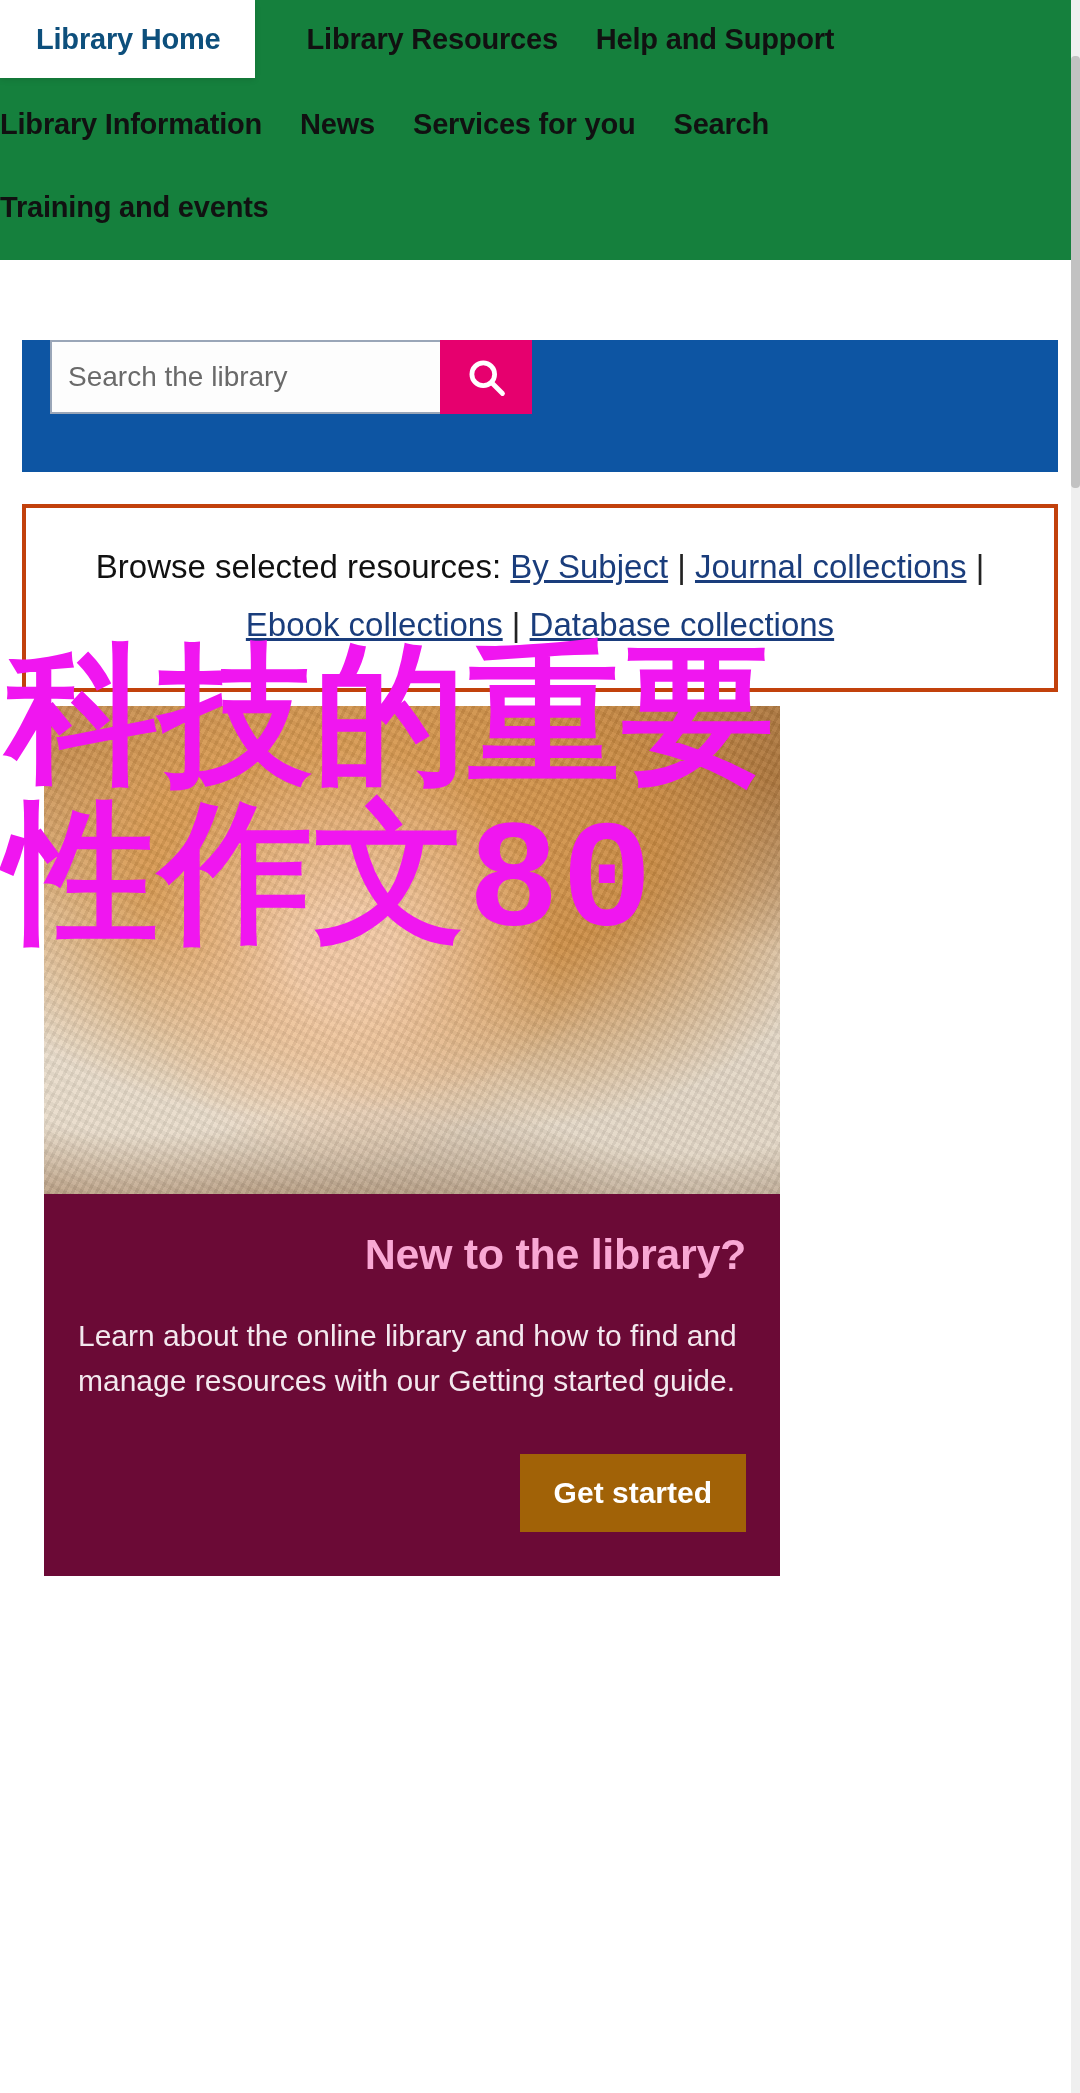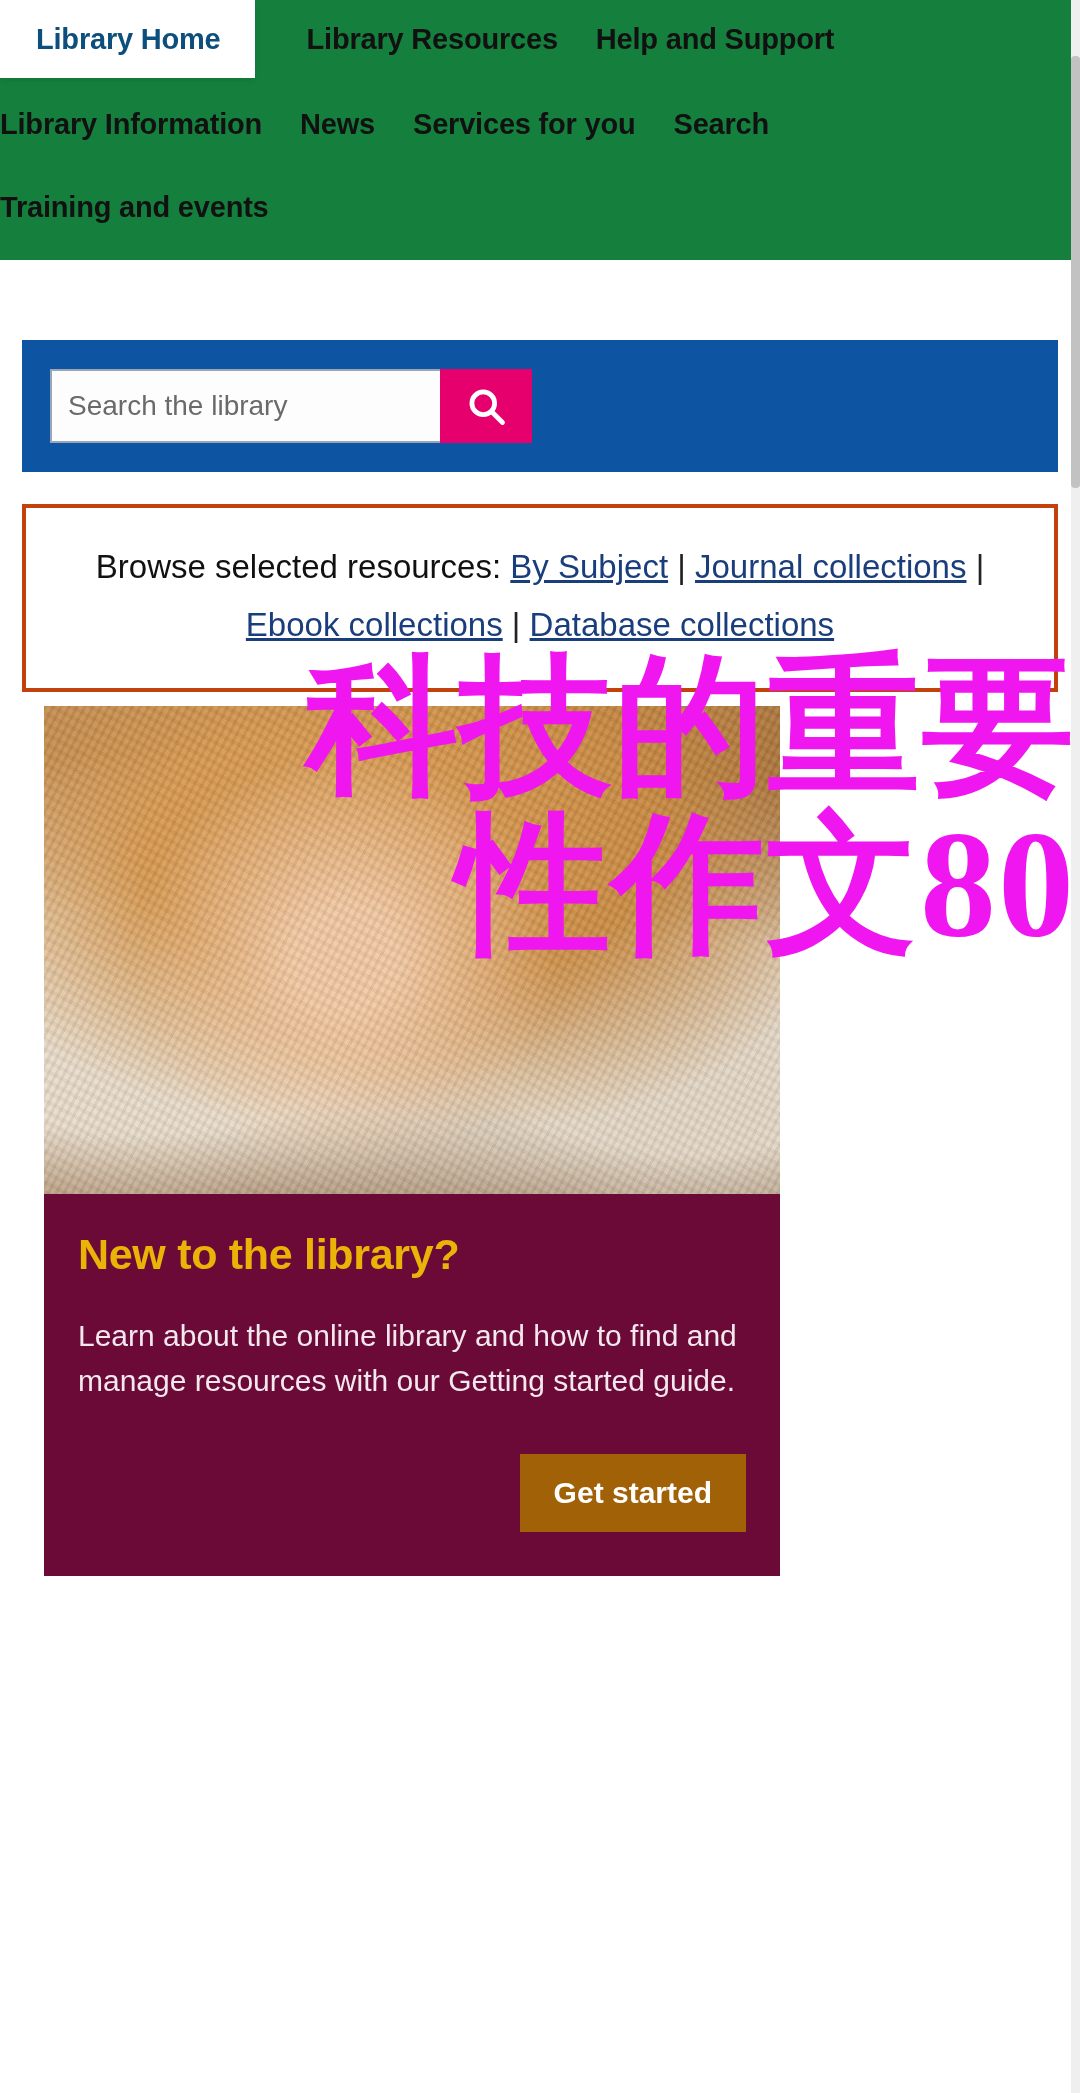--- a/index.html
+++ b/index.html
@@ -56,21 +56,20 @@
 
   .nav-row.r2 { padding-top: 6px; }
   .nav-row.r3 { padding-top: 4px; }
 
   
   .search-wrap {
     margin: 80px 22px 0 22px;
     background: #0d55a3;
     height: 132px;
     display: flex;
-    align-items: center;
     padding-left: 28px;
     box-sizing: border-box;
   }
   .search-field {
     display: flex;
     align-items: stretch;
     height: 74px;
   }
   .search-input {
     width: 390px;
@@ -143,25 +142,26 @@
       repeating-linear-gradient(118deg, rgba(0,0,0,0.10) 0 3px, rgba(255,255,255,0.07) 3px 7px),
       repeating-linear-gradient(28deg, rgba(0,0,0,0.07) 0 4px, rgba(255,255,255,0.05) 4px 9px);
     opacity: .55;
   }
   .hero-body {
     background: #6b0a36;
     padding: 36px 34px 44px 34px;
     box-sizing: border-box;
   }
   .hero-title {
-    color: #eab308;
+    color: #f9a8d4;
     font-size: 43px;
     font-weight: bold;
     margin: 0 0 34px 0;
     letter-spacing: -0.3px;
+    text-align: right;
   }
   .hero-text {
     color: #f3e8ee;
     font-size: 30px;
     line-height: 1.52;
     margin: 0 0 50px 0;
   }
   .hero-actions {
     display: flex;
     justify-content: flex-end;
@@ -182,22 +182,21 @@
     position: absolute;
     left: 6px;
     top: 648px;
     width: 1070px;
     color: #f016f0;
     font-size: 152px;
     font-weight: bold;
     line-height: 1.04;
     letter-spacing: 2px;
     pointer-events: none;
-    font-family: Liberation Serif, serif;
-    text-align: right;
+    font-family: Liberation Mono, monospace;
   }
   .overlay-line { display: block; white-space: nowrap; }
 
   
   .scrollbar {
     position: absolute;
     top: 0;
     right: 0;
     width: 9px;
     height: 2093px;

